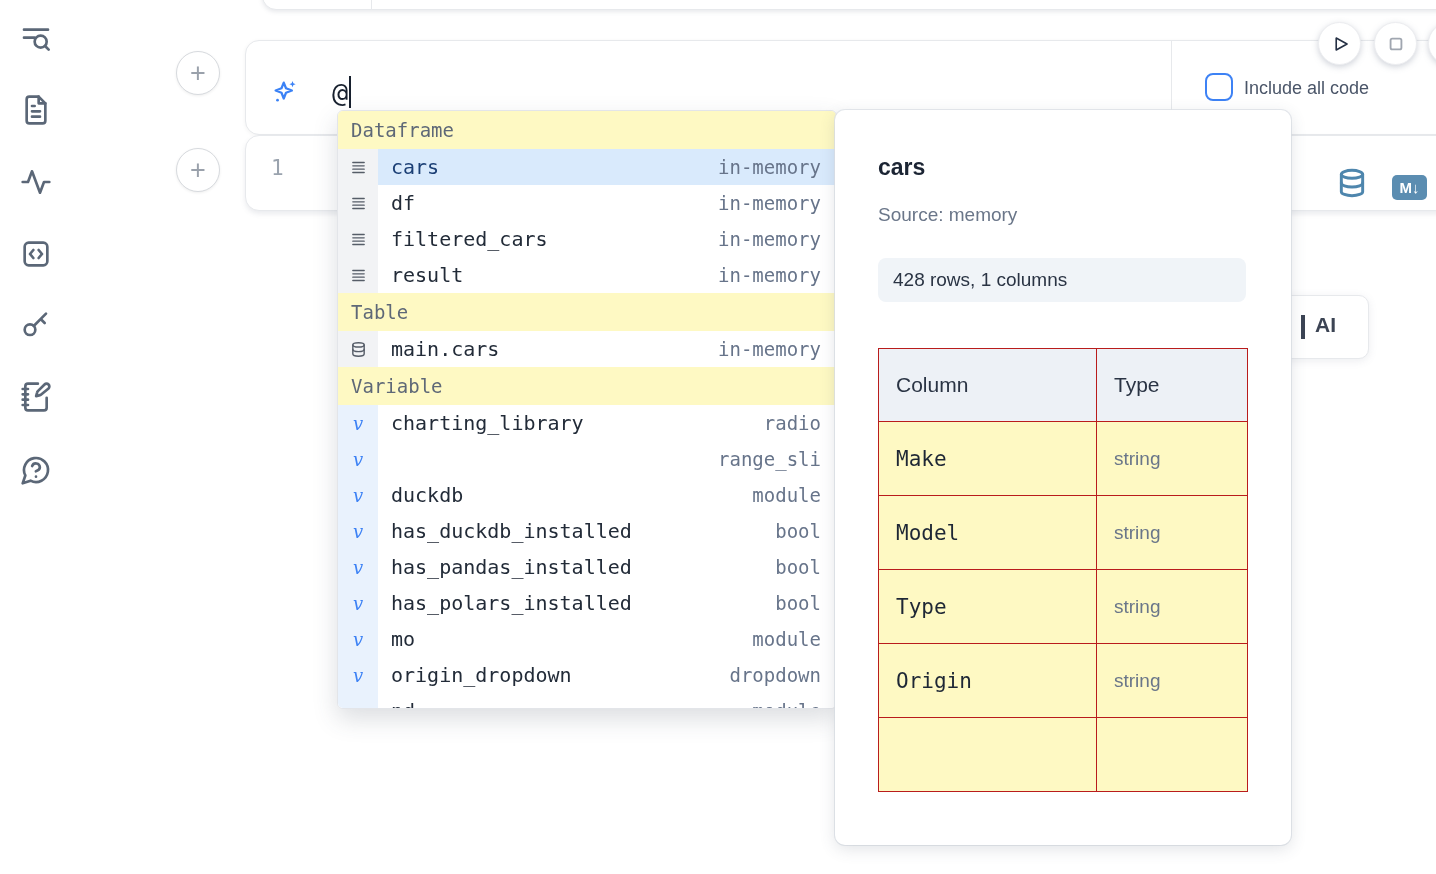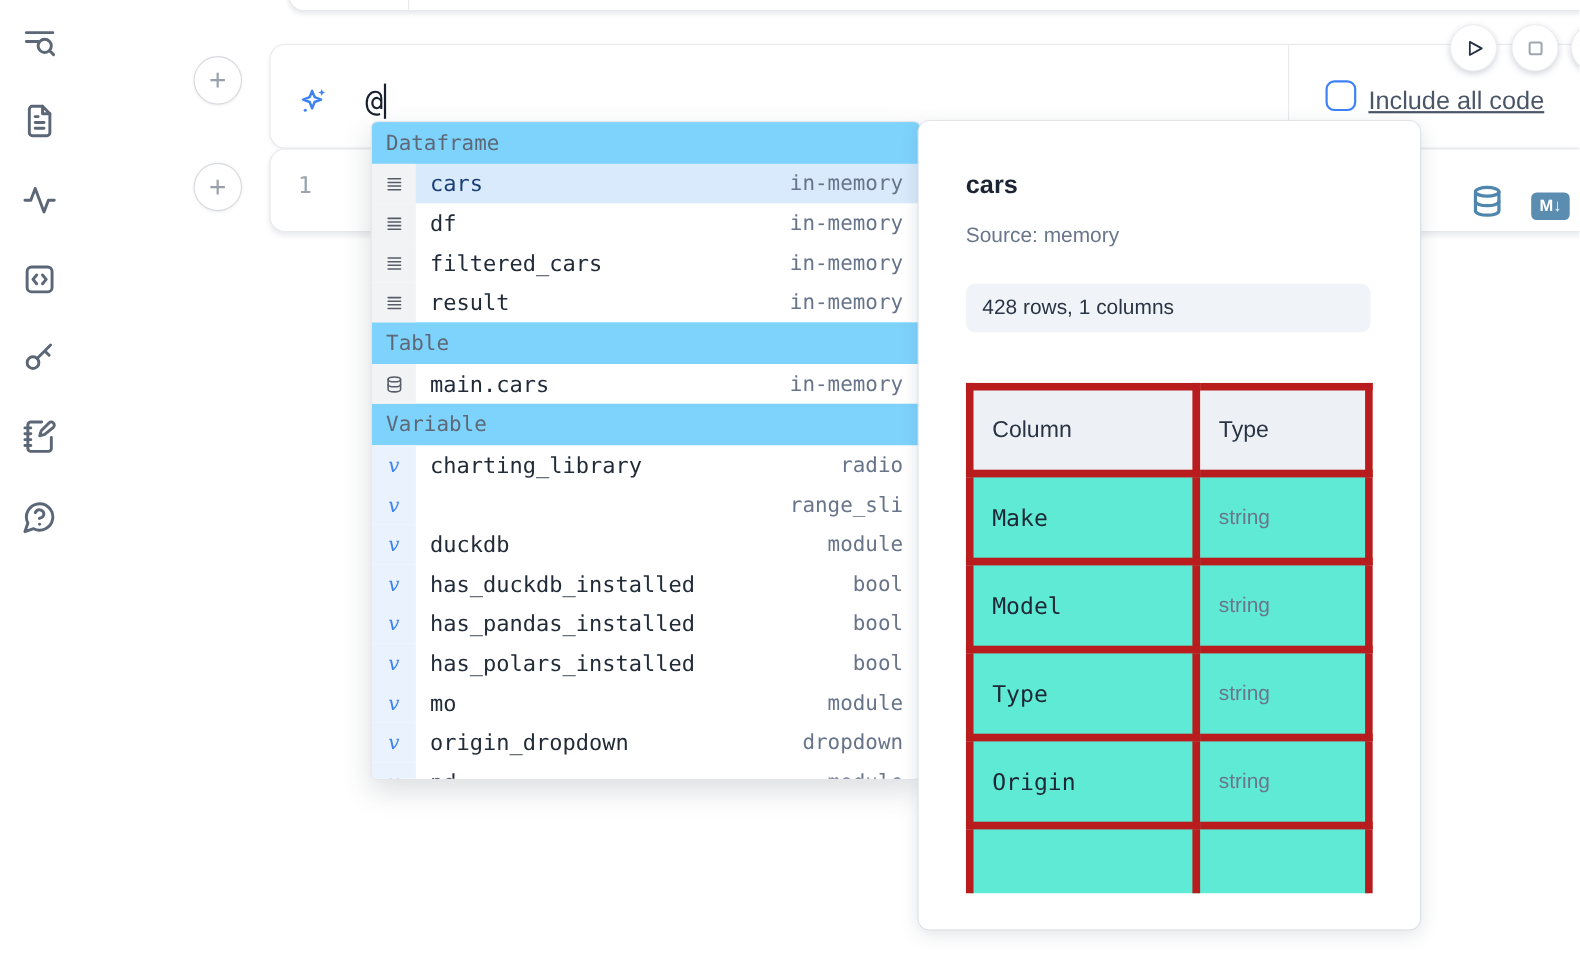--- a/index.html
+++ b/index.html
@@ -34,21 +34,21 @@
             border:1px solid #e7e9ec;border-radius:14px;box-shadow:0 1px 4px rgba(0,0,0,.05);z-index:1;}
   .sparkle{position:absolute;left:24px;top:36px;width:30px;height:30px;color:#3b82f6;}
   .sparkle svg{width:100%;height:100%;fill:none;stroke:currentColor;stroke-width:1.8;
                stroke-linecap:round;stroke-linejoin:round;}
   .prompt{position:absolute;left:86px;top:33px;height:36px;display:flex;align-items:center;
           font-family:"DejaVu Sans Mono",monospace;font-size:27px;color:#17202e;cursor:text;}
   .caret{width:2px;height:32px;background:#17202e;margin-left:1px;}
   .ai-vdiv{position:absolute;left:925px;top:0;bottom:0;width:1px;background:#e7e9ec;}
   .checkbox{position:absolute;left:959px;top:32px;width:24px;height:24px;border:2px solid #3d82f5;
             border-radius:8px;background:#fff;cursor:pointer;}
-  .include-label{position:absolute;left:998px;top:37px;font-size:23px;color:#4a5568;cursor:pointer;text-decoration:underline;}
+  .include-label{position:absolute;left:998px;top:37px;font-size:18px;color:#4a5568;cursor:pointer;}
 
   
   .code-panel{position:absolute;left:245px;top:135px;right:-20px;height:74px;background:#fff;
               border:1px solid #e7e9ec;border-radius:14px;box-shadow:0 3px 5px rgba(100,110,130,.13);z-index:1;}
   .line-no{position:absolute;left:25px;top:20px;font-family:"DejaVu Sans Mono",monospace;
            font-size:21px;color:#9aa3ae;}
   .db-tool{position:absolute;left:1090px;top:31px;width:32px;height:32px;color:#4e86ad;cursor:pointer;}
   .db-tool svg{width:100%;height:100%;fill:none;stroke:currentColor;stroke-width:2.2;
                stroke-linecap:round;stroke-linejoin:round;}
   .md-badge{position:absolute;left:1146px;top:39px;width:35px;height:25px;background:#5b8db1;
@@ -68,21 +68,21 @@
   .ai-side{position:absolute;left:1270px;top:295px;width:97px;height:62px;background:#fff;
            border:1px solid #e7e9ec;border-radius:10px;box-shadow:0 2px 8px rgba(100,110,130,.12);
            z-index:2;cursor:pointer;}
   .ai-side .frag{position:absolute;left:30px;top:19px;width:4px;height:24px;background:#3c4454;}
   .ai-side .label{position:absolute;left:44px;top:17px;font-size:21px;font-weight:bold;color:#3c4454;}
 
   
   .popup{position:absolute;left:337px;top:110px;width:498px;height:597px;background:#fff;
          border:1px solid #e3e5e9;border-radius:6px;box-shadow:0 10px 25px rgba(60,70,90,.18);
          overflow:hidden;z-index:3;}
-  .ac-header{height:38px;background:#7dd3fc;color:#5e6877;font-family:"DejaVu Sans Mono",monospace;
+  .ac-header{height:38px;background:#fef9c3;color:#5e6877;font-family:"DejaVu Sans Mono",monospace;
              font-size:19px;display:flex;align-items:center;padding-left:13px;box-sizing:border-box;}
   .ac-row{height:36px;display:flex;align-items:center;cursor:pointer;background:#fff;}
   .ac-row.selected{background:#d9eafc;}
   .ac-row.selected .ac-name{color:#1b3f75;}
   .ac-gutter{width:40px;flex:none;align-self:stretch;display:flex;align-items:center;
              justify-content:center;background:#f2f3f5;}
   .ac-gutter.variable{background:#e9f2fd;}
   .ac-gutter svg{width:17px;height:17px;fill:none;stroke:#565d68;stroke-width:2;
                  stroke-linecap:round;stroke-linejoin:round;}
   .vit{font-family:"DejaVu Serif",serif;font-style:italic;color:#3d82f5;font-size:18px;}
@@ -95,24 +95,24 @@
   .preview{position:absolute;left:835px;top:110px;width:456px;height:735px;background:#fff;
            border-radius:10px;z-index:4;
            box-shadow:0 4px 16px rgba(70,80,100,.16),0 0 0 1px rgba(228,231,236,.8);}
   .pv-title{position:absolute;left:43px;top:44px;font-size:23px;font-weight:bold;color:#1b2433;}
   .pv-source{position:absolute;left:43px;top:94px;font-size:19px;color:#6a7689;}
   .pv-chip{position:absolute;left:43px;top:148px;width:368px;height:44px;background:#f0f4f8;
            border-radius:8px;font-size:19px;color:#2a3444;display:flex;align-items:center;
            padding-left:15px;box-sizing:border-box;}
   .pv-tablewrap{position:absolute;left:43px;top:238px;width:370px;height:464px;overflow:hidden;}
   .pv-table{border-collapse:collapse;width:370px;}
-  .pv-table th,.pv-table td{border:7px solid #b91c1c;text-align:left;padding:0 0 0 17px;}
+  .pv-table th,.pv-table td{border:1px solid #b91c1c;text-align:left;padding:0 0 0 17px;}
   .pv-table th{height:72px;background:#edf1f6;font-weight:normal;font-size:21px;color:#2a3444;}
   .pv-table th.w2{width:133px;}
-  .pv-table td{height:73px;background:#5eead4;}
+  .pv-table td{height:73px;background:#fef9c3;}
   .pv-table td.cname{font-family:"DejaVu Sans Mono",monospace;font-size:21px;color:#1e2735;}
   .pv-table td.ctype{font-size:19px;color:#6a7689;}
 </style>
 </head>
 <body>
 
 <div class="stage">
 
   <nav class="sidebar">
       <div class="side-icon"><svg viewBox="0 0 24 24">
@@ -189,20 +189,24 @@
         <path d="M8.5 6.5v11l10-5.5z"></path>
       </svg>
   </button>
   <button class="circle-btn stop-btn">
     <svg viewBox="0 0 24 24">
         <rect x="7" y="7" width="10" height="10" rx="1.5"></rect>
       </svg>
   </button>
   <button class="circle-btn extra-btn"></button>
 
+  <div class="ai-side">
+    <span class="frag"></span>
+    <span class="label">AI</span>
+  </div>
 
   <div class="popup">
       <div class="ac-header">Dataframe</div>
       <div class="ac-row selected">
         <span class="ac-gutter dataframe">
           <svg viewBox="0 0 24 24">
             <path d="M4 5h16M4 9.7h16M4 14.3h16M4 19h16"></path>
           </svg>
         </span>
         <span class="ac-name">cars</span>

